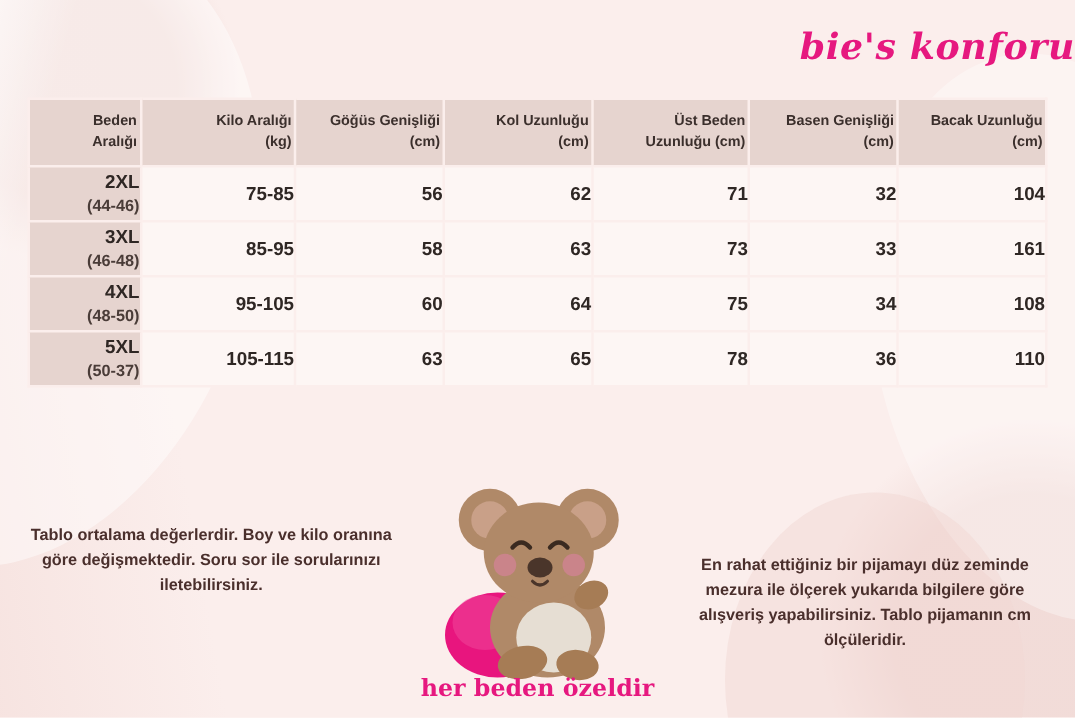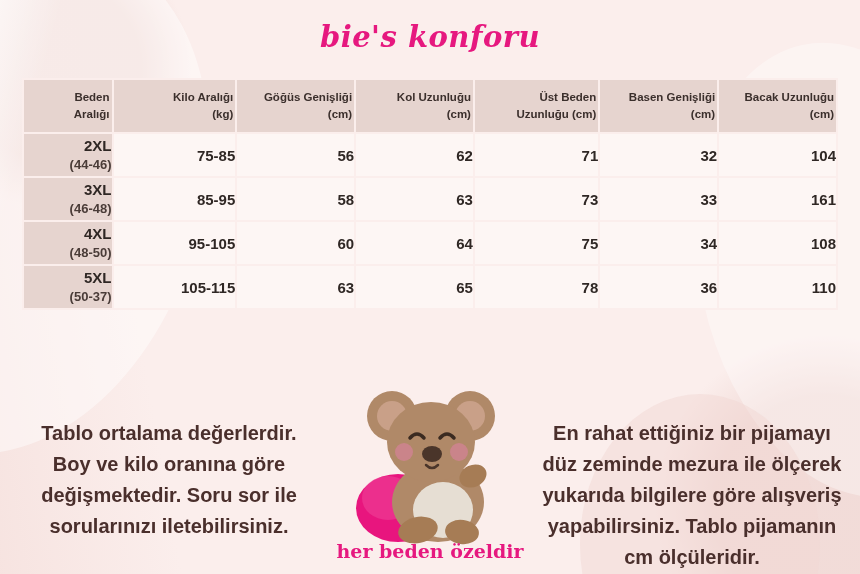--- a/index.html
+++ b/index.html
@@ -25,21 +25,21 @@
     background: rgba(255,255,255,0.45);
     pointer-events: none;
   }
   .sw1 { width: 360px; height: 520px; left: -160px; top: -60px; transform: rotate(18deg); }
   .sw2 { width: 300px; height: 460px; right: -140px; top: 40px; transform: rotate(-12deg); background: rgba(255,255,255,0.35); }
   .sw3 { width: 240px; height: 300px; right: 40px; bottom: -120px; background: rgba(241,215,211,0.5); }
 
   .title {
     position: absolute;
     top: 20px; left: 0; right: 0;
-    text-align: center;
+    text-align: right;
     font-family: "DejaVu Serif", serif;
     font-style: italic;
     font-weight: bold;
     font-size: 29px;
     color: #e6187f;
     letter-spacing: 0.5px;
   }
 
   .table-wrap {
     position: absolute;
@@ -94,28 +94,28 @@
   col.c6 { width: 14.6%; }
 
   .bottom {
     position: absolute;
     left: 0; right: 0; bottom: 0;
     height: 194px;
   }
   .note {
     position: absolute;
     top: 38px;
-    font-size: 20px;
+    font-size: 13px;
     font-weight: bold;
     color: #4a2f2c;
     line-height: 1.55;
     text-align: center;
   }
   .note-left { left: 24px; width: 290px; }
-  .note-right { right: 18px; width: 300px; }
+  .note-right { right: 18px; width: 300px; margin-top: 24px; }
 
   .mascot {
     position: absolute;
     left: 50%;
     transform: translateX(-50%);
     top: 0px;
     width: 240px;
     height: 170px;
   }
   .tagline {

